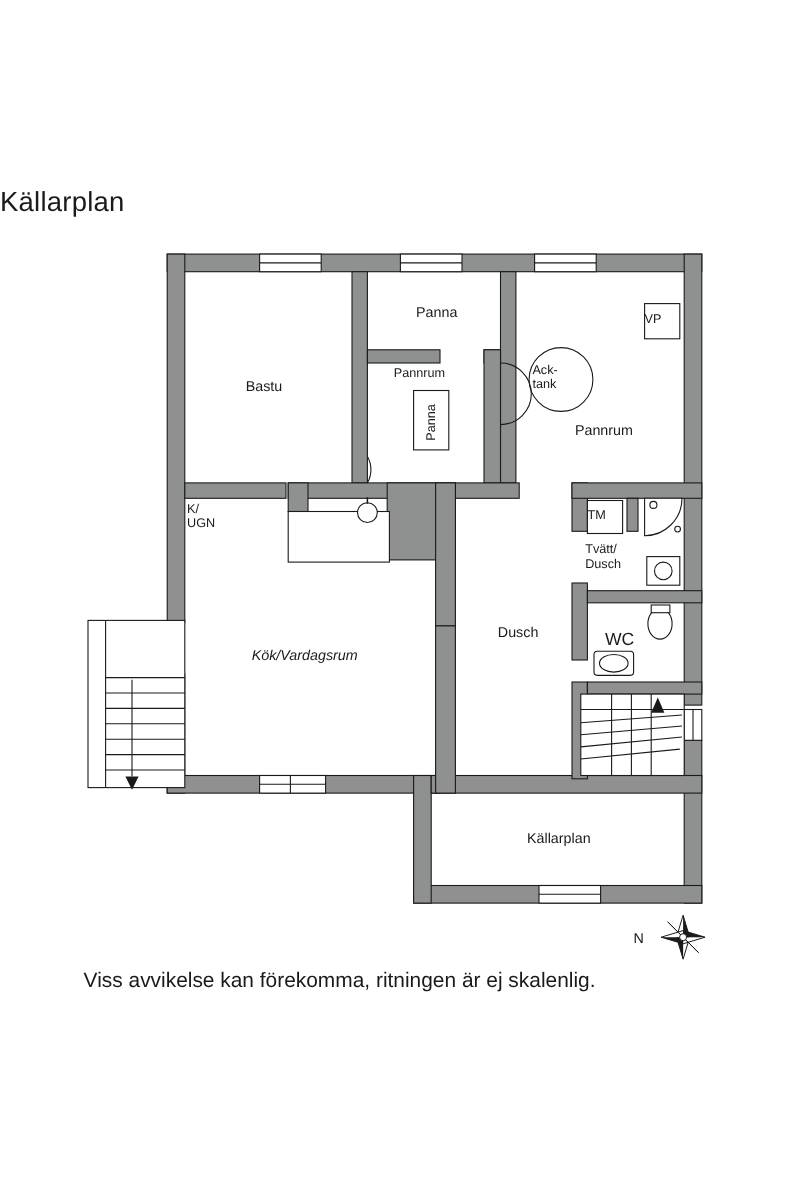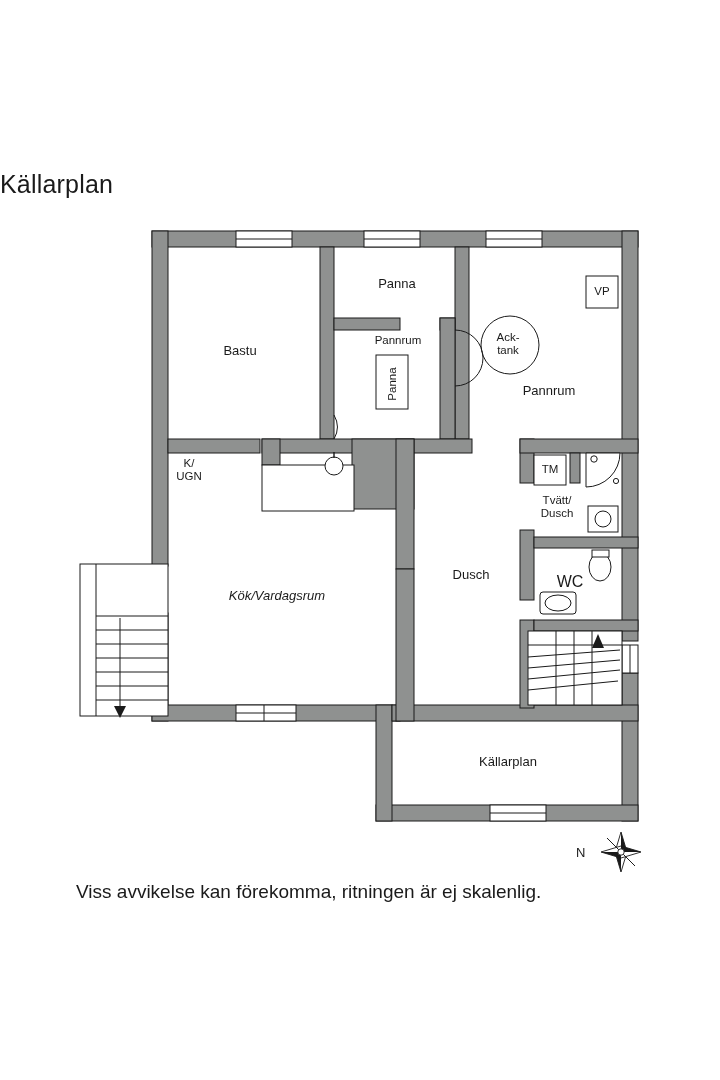--- a/index.html
+++ b/index.html
@@ -50,21 +50,21 @@
     color: #1a1a1a;
     text-align: center;
     line-height: 1.15;
     white-space: nowrap;
   }
 
   .small-label {
     position: absolute;
     font-size: 11.5px;
     color: #1a1a1a;
-    text-align: center;
+    text-align: left;
     line-height: 1.12;
   }
 
   .vert-label {
     position: absolute;
     font-size: 11.5px;
     color: #1a1a1a;
     transform: rotate(-90deg);
     transform-origin: center center;
     white-space: nowrap;

